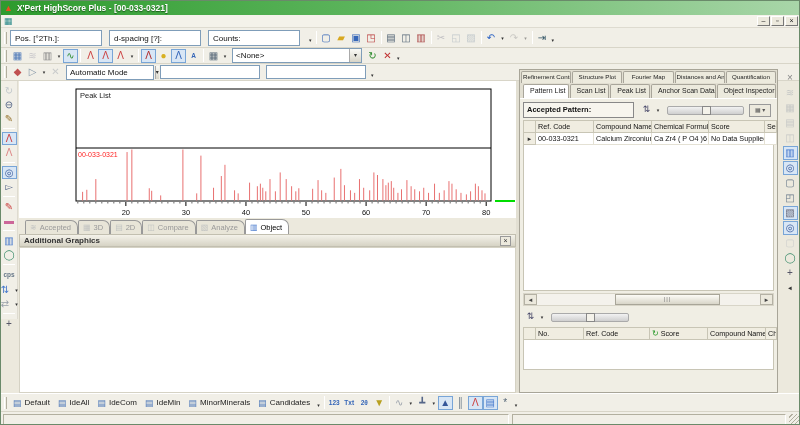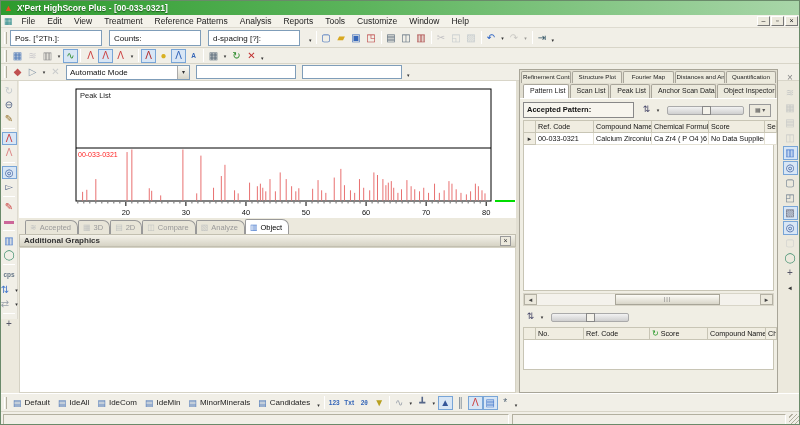--- a/index.html
+++ b/index.html
@@ -96,46 +96,33 @@
 
 <div id="win">
 
   <div id="titlebar">
     <span id="appicon">▲</span>
     <span id="title">X'Pert HighScore Plus - [00-033-0321]</span>
   </div>
 
   <div id="menubar">
     <span id="childicon">▦</span>
-    <span id="menuitems" class="irow">
-        <span class="menuitem">File</span>
-        <span class="menuitem">Edit</span>
-        <span class="menuitem">View</span>
-        <span class="menuitem">Treatment</span>
-        <span class="menuitem">Reference Patterns</span>
-        <span class="menuitem">Analysis</span>
-        <span class="menuitem">Reports</span>
-        <span class="menuitem">Tools</span>
-        <span class="menuitem">Customize</span>
-        <span class="menuitem">Window</span>
-        <span class="menuitem">Help</span>
-      </span>
     <span id="mdi">
         <span class="mdibtn">–</span>
         <span class="mdibtn">▫</span>
         <span class="mdibtn">×</span>
       </span>
   </div>
 
   <div id="tb1" class="tb">
     <span class="grip"></span>
     <span id="tb1f" class="irow">
         <span class="fieldbox">Pos. [°2Th.]:</span>
+        <span class="fieldbox">d-spacing [?]:</span>
         <span class="fieldbox">Counts:</span>
-        <span class="fieldbox">d-spacing [?]:</span>
       </span>
     <span id="tb1i" class="irow">
         <span class="ovf">▾</span>
         <span class="sep"></span>
         <span class="icon" style="color: rgb(53, 102, 184);">▢</span>
         <span class="icon" style="color: rgb(216, 168, 32);">▰</span>
         <span class="icon" style="color: rgb(53, 102, 184);">▣</span>
         <span class="icon" style="color: rgb(184, 53, 53);">◳</span>
         <span class="sep"></span>
         <span class="icon" style="color: rgb(85, 102, 119);">▤</span>
@@ -165,33 +152,37 @@
         <span class="icon" style="color: rgb(204, 68, 68);">Λ</span>
         <span class="icon sel" style="color: rgb(204, 68, 68);">Λ</span>
         <span class="icon hasdrop" style="color: rgb(204, 68, 68);">Λ<span class="drp">▾</span></span>
         <span class="sep"></span>
         <span class="icon sel" style="color: rgb(176, 48, 48);">Λ</span>
         <span class="icon" style="color: rgb(216, 176, 32);">●</span>
         <span class="icon sel" style="color: rgb(53, 102, 184);">Λ</span>
         <span class="icon txt" style="color: rgb(53, 102, 184);">A</span>
         <span class="sep"></span>
         <span class="icon hasdrop" style="color: rgb(85, 102, 119);">▦<span class="drp">▾</span></span>
+        <span class="combo" style="width: 130px;">
+          <span class="cval">&lt;None&gt;</span>
+          <span class="carr">▾</span>
+        </span>
         <span class="icon" style="color: rgb(42, 138, 42);">↻</span>
         <span class="icon" style="color: rgb(192, 48, 48);">✕</span>
         <span class="ovf">▾</span>
       </span>
   </div>
 
   <div id="tb3" class="tb">
     <span id="tb3i" class="irow">
         <span class="grip"></span>
         <span class="icon" style="color: rgb(192, 80, 80);">◆</span>
         <span class="icon hasdrop" style="color: rgb(136, 153, 170);">▷<span class="drp">▾</span></span>
         <span class="icon dis" style="color: rgb(153, 160, 170);">✕</span>
-        <span class="combo" style="width: 124px; gap: 24px;">
+        <span class="combo" style="width: 88px; gap: 24px;">
           <span class="cval">Automatic Mode</span>
           <span class="carr">▾</span>
         </span>
         <span class="tfield" style="width: 100px;"></span>
         <span class="tfield" style="width: 100px;"></span>
         <span class="ovf">▾</span>
       </span>
   </div>
 
   <div id="lefttb">

